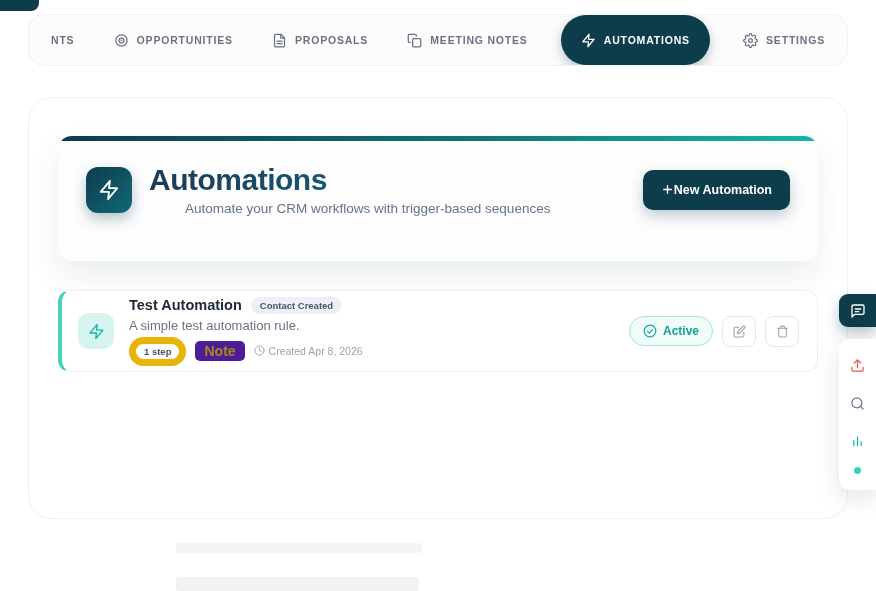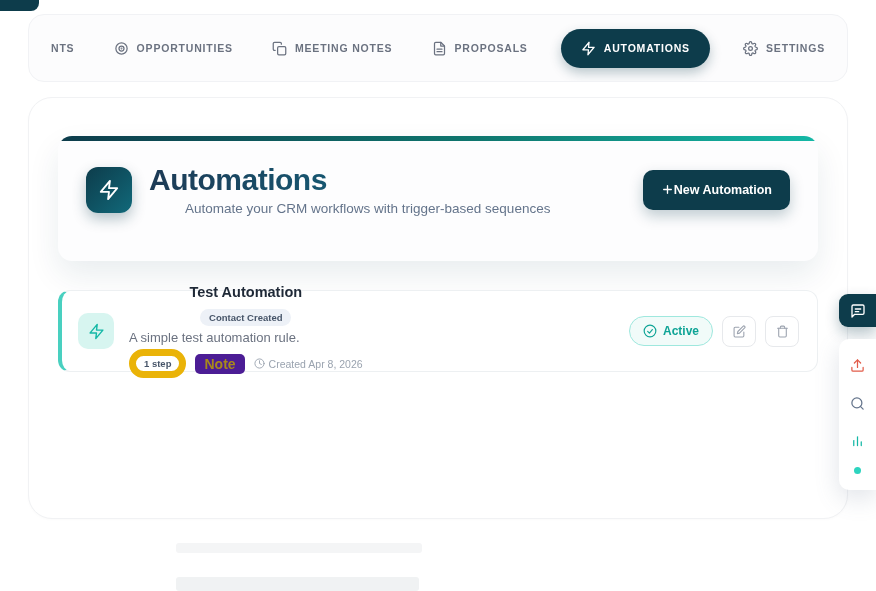--- a/index.html
+++ b/index.html
@@ -14,23 +14,23 @@
   svg { display:block; }
 
   
   .corner-notch {
     position:absolute; left:0; top:0; width:39px; height:11px;
     background:#0d3c4b; border-radius:0 0 8px 0;
   }
 
   
   .navbar {
-    position:absolute; left:28px; right:28px; top:14px; height:68px;
+    position:absolute; left:28px; right:28px; top:14px; height:52px;
     background:#fcfcfd; border:1px solid #f1f2f5; border-radius:16px;
-    display:flex; align-items:center; justify-content:space-between;
+    display:flex; justify-content:space-between;
     padding:0 16px; overflow:hidden;
   }
   .nav-item {
     display:flex; align-items:center; gap:8px;
     color:#6b7280; font-size:10.5px; font-weight:700; letter-spacing:.8px;
     text-transform:uppercase; white-space:nowrap; cursor:pointer;
     padding:10px 6px;
   }
   .nav-item svg { width:15px; height:15px; stroke:#6b7280; }
   .nav-item.active {
@@ -87,21 +87,21 @@
     background:#ffffff; border:1px solid #edf0f2; border-left:4px solid #49d0c0;
     border-radius:12px; display:flex; align-items:center; gap:15px;
     padding:0 18px 0 16px;
   }
   .row-iconbox {
     width:36px; height:36px; border-radius:10px; flex:none;
     background:#d7f5f0; display:flex; align-items:center; justify-content:center;
   }
   .row-iconbox svg { width:17px; height:17px; stroke:#14b8a6; }
   .row-text { display:flex; flex-direction:column; gap:4px; }
-  .row-title-line { display:flex; align-items:center; gap:9px;flex-direction:column; }
+  .row-title-line { display:flex; align-items:center; gap:9px; }
   .row-title { font-size:14.5px; font-weight:700; color:#1f2937; }
   .trigger-badge {
     background:#edf1f7; color:#475569; font-size:9.5px; font-weight:600;
     padding:3px 9px; border-radius:999px;
   }
   .row-desc { font-size:13px; color:#6b7280; }
   .row-meta { display:flex; align-items:center; gap:9px; }
   .steps-pill {
     border:7px solid #eab308; color:#475569; font-size:9.5px; font-weight:700;
     padding:2px 8px; border-radius:999px;
@@ -177,36 +177,36 @@
           <circle cx="12" cy="12" r="9"></circle>
           <circle cx="12" cy="12" r="4"></circle>
           <circle cx="12" cy="12" r="0.5"></circle>
         </svg>
     </span>
     <span>OPPORTUNITIES</span>
   </div>
   <div class="nav-item">
     <span>
       <svg viewBox="0 0 24 24" fill="none" stroke-width="2" stroke-linecap="round" stroke-linejoin="round">
-          <rect x="9" y="9" width="13" height="13" rx="2"></rect>
-          <path d="M5 15H4a2 2 0 0 1-2-2V4a2 2 0 0 1 2-2h9a2 2 0 0 1 2 2v1"></path>
-        </svg>
-    </span>
-    <span>MEETING NOTES</span>
-  </div>
-  <div class="nav-item">
-    <span>
-      <svg viewBox="0 0 24 24" fill="none" stroke-width="2" stroke-linecap="round" stroke-linejoin="round">
           <path d="M14 2H6a2 2 0 0 0-2 2v16a2 2 0 0 0 2 2h12a2 2 0 0 0 2-2V8z"></path>
           <polyline points="14 2 14 8 20 8"></polyline>
           <line x1="16" y1="13" x2="8" y2="13"></line>
           <line x1="16" y1="17" x2="8" y2="17"></line>
         </svg>
     </span>
     <span>PROPOSALS</span>
+  </div>
+  <div class="nav-item">
+    <span>
+      <svg viewBox="0 0 24 24" fill="none" stroke-width="2" stroke-linecap="round" stroke-linejoin="round">
+          <rect x="9" y="9" width="13" height="13" rx="2"></rect>
+          <path d="M5 15H4a2 2 0 0 1-2-2V4a2 2 0 0 1 2-2h9a2 2 0 0 1 2 2v1"></path>
+        </svg>
+    </span>
+    <span>MEETING NOTES</span>
   </div>
   <div class="nav-item active">
     <span>
       <svg viewBox="0 0 24 24" fill="none" stroke-width="2" stroke-linecap="round" stroke-linejoin="round">
           <polygon points="13 2 3 14 12 14 11 22 21 10 12 10 13 2"></polygon>
         </svg>
     </span>
     <span>AUTOMATIONS</span>
   </div>
   <div class="nav-item">

